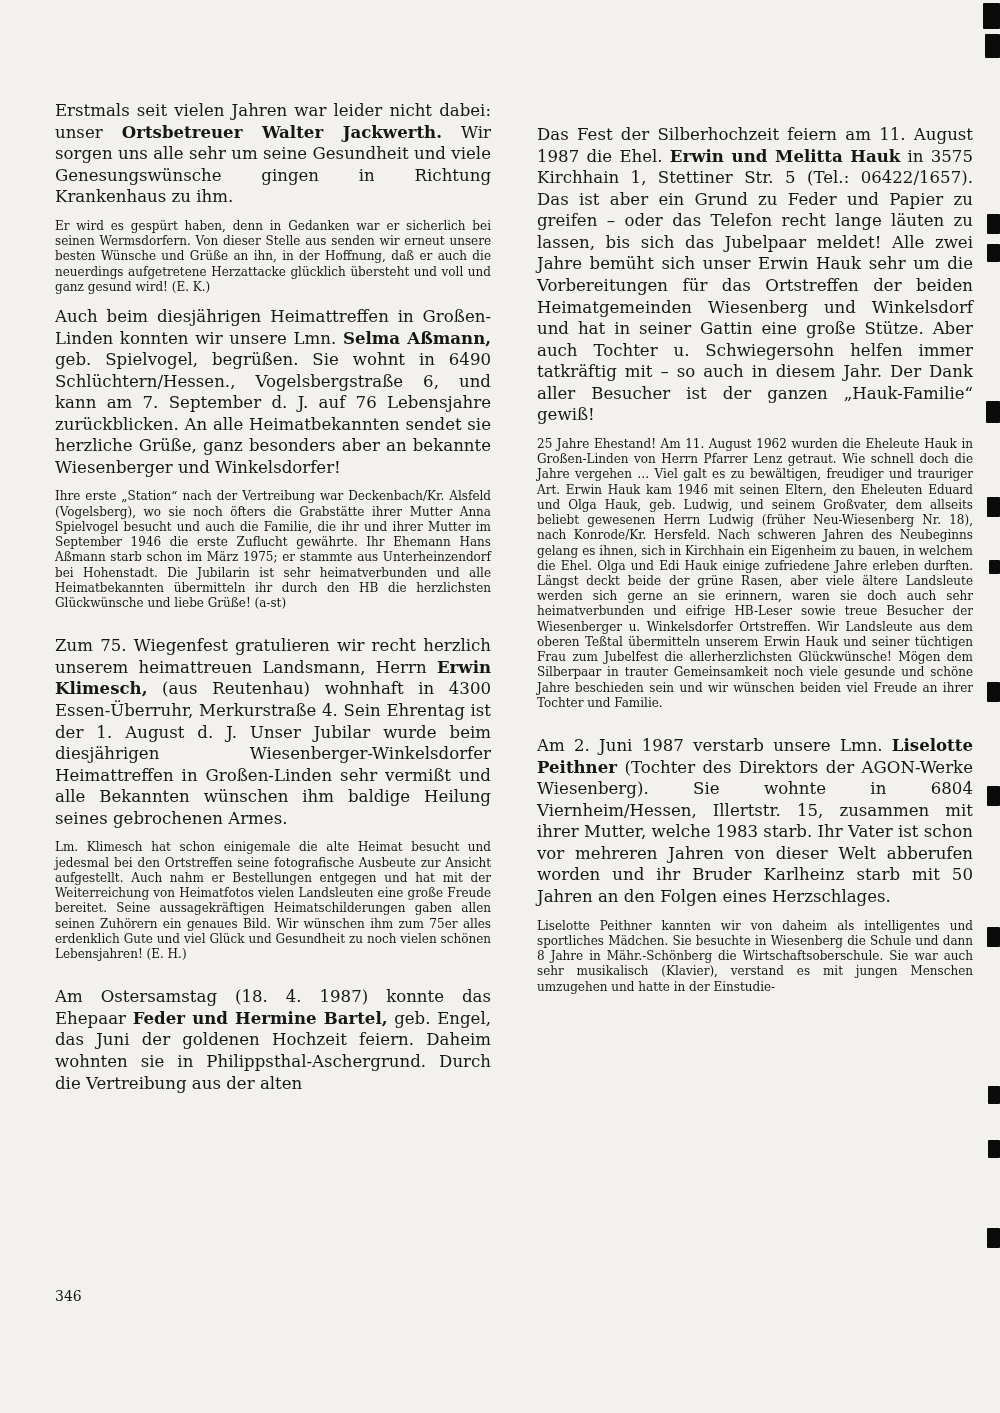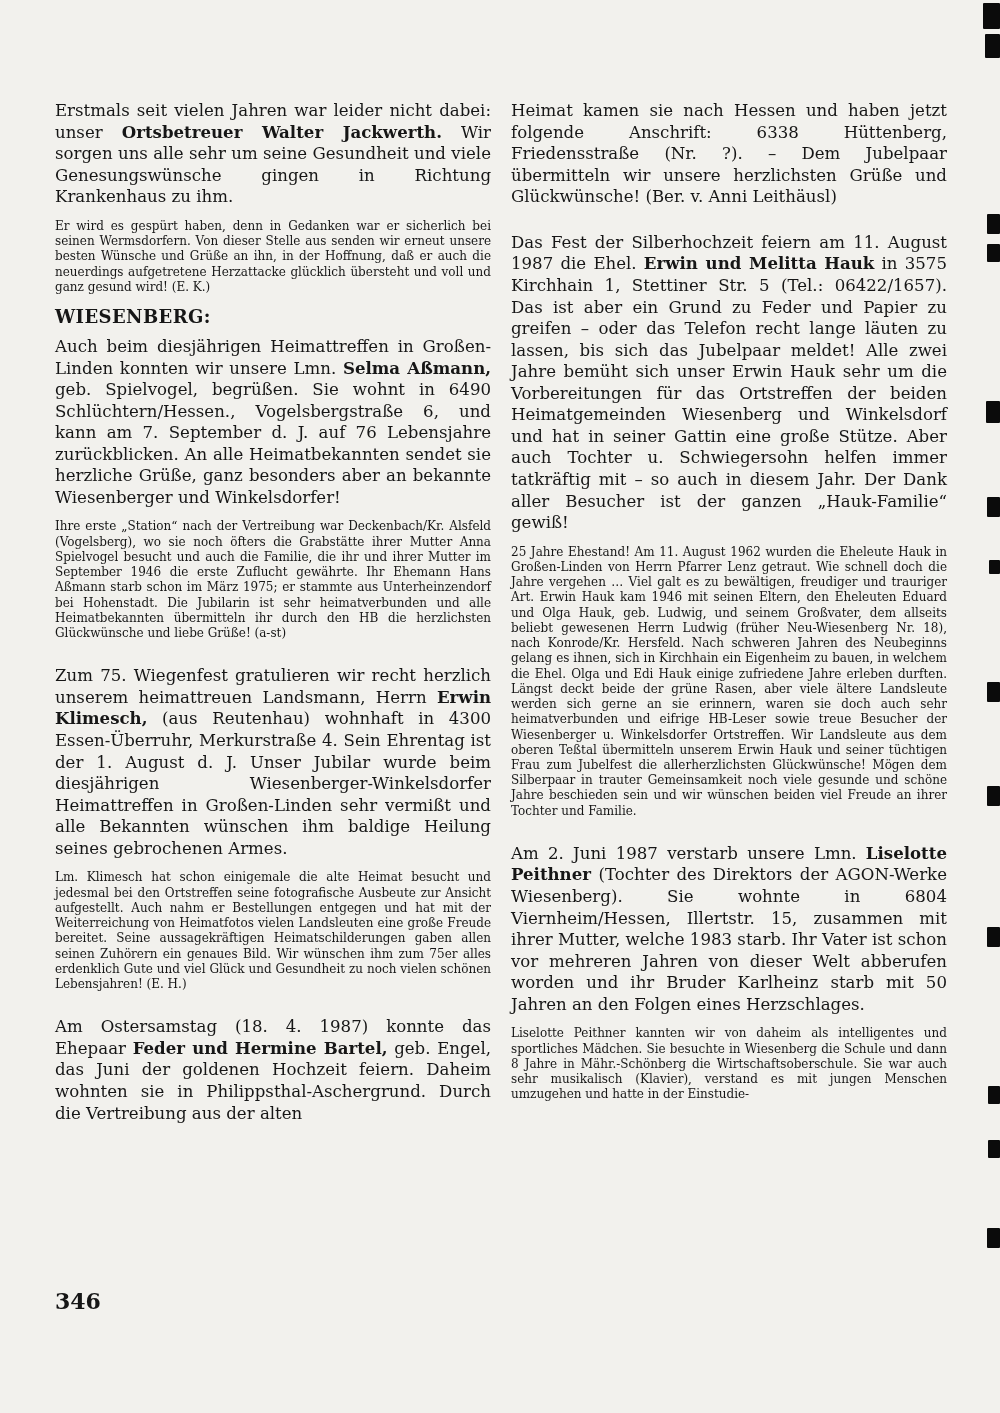--- a/index.html
+++ b/index.html
@@ -15,21 +15,21 @@
     background: #f2f1ed;
     color: #161616;
     font-family: "DejaVu Serif", "Liberation Serif", serif;
     overflow: hidden;
   }
   .columns {
     position: absolute;
     top: 100px;
     left: 55px;
     display: flex;
-    gap: 20px;
+    gap: 46px;
   }
   .col {
     width: 436px;
     text-align: justify;
     hyphens: auto;
     -webkit-hyphens: auto;
   }
   p { margin: 0; }
   p.body {
     font-size: 16.6px;
@@ -47,22 +47,21 @@
     font-weight: bold;
     margin: 10px 0 9px 0;
     letter-spacing: 0.4px;
     text-align: left;
   }
   b.run { font-weight: bold; }
   .pageno {
     position: absolute;
     left: 55px;
     top: 1288px;
-    font-size: 22px;
-    font-weight: bold;
+    font-size: 14px;
   }
   .scan-marks { position: absolute; top: 0; right: 0; width: 20px; height: 100%; }
   .mark {
     position: absolute;
     right: 0;
     background: #0b0b0b;
     border-radius: 1px;
   }
 </style>
 </head>
@@ -71,37 +70,35 @@
 <div class="page">
 
   <div class="columns">
 
     <div class="col">
 
       <p class="body"><span>Erstmals seit vielen Jahren war leider nicht dabei: unser </span><b class="run">Ortsbetreuer Walter Jackwerth.</b><span> Wir sorgen uns alle sehr um seine Gesundheit und viele Genesungswünsche gingen in Richtung Krankenhaus zu ihm.</span></p>
 
       <p class="small">Er wird es gespürt haben, denn in Gedanken war er sicherlich bei seinen Wermsdorfern. Von dieser Stelle aus senden wir erneut unsere besten Wünsche und Grüße an ihn, in der Hoffnung, daß er auch die neuerdings aufgetretene Herzattacke glücklich übersteht und voll und ganz gesund wird! (E. K.)</p>
 
-      <h2 class="section">WIESENBERG:</h2>
 
       <p class="body"><span>Auch beim diesjährigen Heimattreffen in Großen-Linden konnten wir unsere Lmn. </span><b class="run">Selma Aßmann,</b><span> geb. Spielvogel, begrüßen. Sie wohnt in 6490 Schlüchtern/Hessen., Vogelsbergstraße 6, und kann am 7. September d. J. auf 76 Lebensjahre zurückblicken. An alle Heimatbekannten sendet sie herzliche Grüße, ganz besonders aber an bekannte Wiesenberger und Winkelsdorfer!</span></p>
 
       <p class="small">Ihre erste „Station“ nach der Vertreibung war Deckenbach/Kr. Alsfeld (Vogelsberg), wo sie noch öfters die Grabstätte ihrer Mutter Anna Spielvogel besucht und auch die Familie, die ihr und ihrer Mutter im September 1946 die erste Zuflucht gewährte. Ihr Ehemann Hans Aßmann starb schon im März 1975; er stammte aus Unterheinzendorf bei Hohenstadt. Die Jubilarin ist sehr heimatverbunden und alle Heimatbekannten übermitteln ihr durch den HB die herzlichsten Glückwünsche und liebe Grüße! (a-st)</p>
 
       <p class="body mt"><span>Zum 75. Wiegenfest gratulieren wir recht herzlich unserem heimattreuen Landsmann, Herrn </span><b class="run">Erwin Klimesch,</b><span> (aus Reutenhau) wohnhaft in 4300 Essen-Überruhr, Merkurstraße 4. Sein Ehrentag ist der 1. August d. J. Unser Jubilar wurde beim diesjährigen Wiesenberger-Winkelsdorfer Heimattreffen in Großen-Linden sehr vermißt und alle Bekannten wünschen ihm baldige Heilung seines gebrochenen Armes.</span></p>
 
       <p class="small">Lm. Klimesch hat schon einigemale die alte Heimat besucht und jedesmal bei den Ortstreffen seine fotografische Ausbeute zur Ansicht aufgestellt. Auch nahm er Bestellungen entgegen und hat mit der Weiterreichung von Heimatfotos vielen Landsleuten eine große Freude bereitet. Seine aussagekräftigen Heimatschilderungen gaben allen seinen Zuhörern ein genaues Bild. Wir wünschen ihm zum 75er alles erdenklich Gute und viel Glück und Gesundheit zu noch vielen schönen Lebensjahren! (E. H.)</p>
 
       <p class="body mt"><span>Am Ostersamstag (18. 4. 1987) konnte das Ehepaar </span><b class="run">Feder und Hermine Bartel,</b><span> geb. Engel, das Juni der goldenen Hochzeit feiern. Daheim wohnten sie in Philippsthal-Aschergrund. Durch die Vertreibung aus der alten</span></p>
 
     </div>
 
     <div class="col">
 
-      <p class="body">Heimat kamen sie nach Hessen und haben jetzt folgende Anschrift: 6338 Hüttenberg, Friedensstraße (Nr. ?). – Dem Jubelpaar übermitteln wir unsere herzlichsten Grüße und Glückwünsche! (Ber. v. Anni Leithäusl)</p>
 
       <p class="body mt"><span>Das Fest der Silberhochzeit feiern am 11. August 1987 die Ehel. </span><b class="run">Erwin und Melitta Hauk</b><span> in 3575 Kirchhain 1, Stettiner Str. 5 (Tel.: 06422/1657). Das ist aber ein Grund zu Feder und Papier zu greifen – oder das Telefon recht lange läuten zu lassen, bis sich das Jubelpaar meldet! Alle zwei Jahre bemüht sich unser Erwin Hauk sehr um die Vorbereitungen für das Ortstreffen der beiden Heimatgemeinden Wiesenberg und Winkelsdorf und hat in seiner Gattin eine große Stütze. Aber auch Tochter u. Schwiegersohn helfen immer tatkräftig mit – so auch in diesem Jahr. Der Dank aller Besucher ist der ganzen „Hauk-Familie“ gewiß!</span></p>
 
       <p class="small">25 Jahre Ehestand! Am 11. August 1962 wurden die Eheleute Hauk in Großen-Linden von Herrn Pfarrer Lenz getraut. Wie schnell doch die Jahre vergehen … Viel galt es zu bewältigen, freudiger und trauriger Art. Erwin Hauk kam 1946 mit seinen Eltern, den Eheleuten Eduard und Olga Hauk, geb. Ludwig, und seinem Großvater, dem allseits beliebt gewesenen Herrn Ludwig (früher Neu-Wiesenberg Nr. 18), nach Konrode/Kr. Hersfeld. Nach schweren Jahren des Neubeginns gelang es ihnen, sich in Kirchhain ein Eigenheim zu bauen, in welchem die Ehel. Olga und Edi Hauk einige zufriedene Jahre erleben durften. Längst deckt beide der grüne Rasen, aber viele ältere Landsleute werden sich gerne an sie erinnern, waren sie doch auch sehr heimatverbunden und eifrige HB-Leser sowie treue Besucher der Wiesenberger u. Winkelsdorfer Ortstreffen. Wir Landsleute aus dem oberen Teßtal übermitteln unserem Erwin Hauk und seiner tüchtigen Frau zum Jubelfest die allerherzlichsten Glückwünsche! Mögen dem Silberpaar in trauter Gemeinsamkeit noch viele gesunde und schöne Jahre beschieden sein und wir wünschen beiden viel Freude an ihrer Tochter und Familie.</p>
 
       <p class="body mt"><span>Am 2. Juni 1987 verstarb unsere Lmn. </span><b class="run">Liselotte Peithner</b><span> (Tochter des Direktors der AGON-Werke Wiesenberg). Sie wohnte in 6804 Viernheim/Hessen, Illertstr. 15, zusammen mit ihrer Mutter, welche 1983 starb. Ihr Vater ist schon vor mehreren Jahren von dieser Welt abberufen worden und ihr Bruder Karlheinz starb mit 50 Jahren an den Folgen eines Herzschlages.</span></p>
 
       <p class="small">Liselotte Peithner kannten wir von daheim als intelligentes und sportliches Mädchen. Sie besuchte in Wiesenberg die Schule und dann 8 Jahre in Mähr.-Schönberg die Wirtschaftsoberschule. Sie war auch sehr musikalisch (Klavier), verstand es mit jungen Menschen umzugehen und hatte in der Einstudie-</p>
 
     </div>

